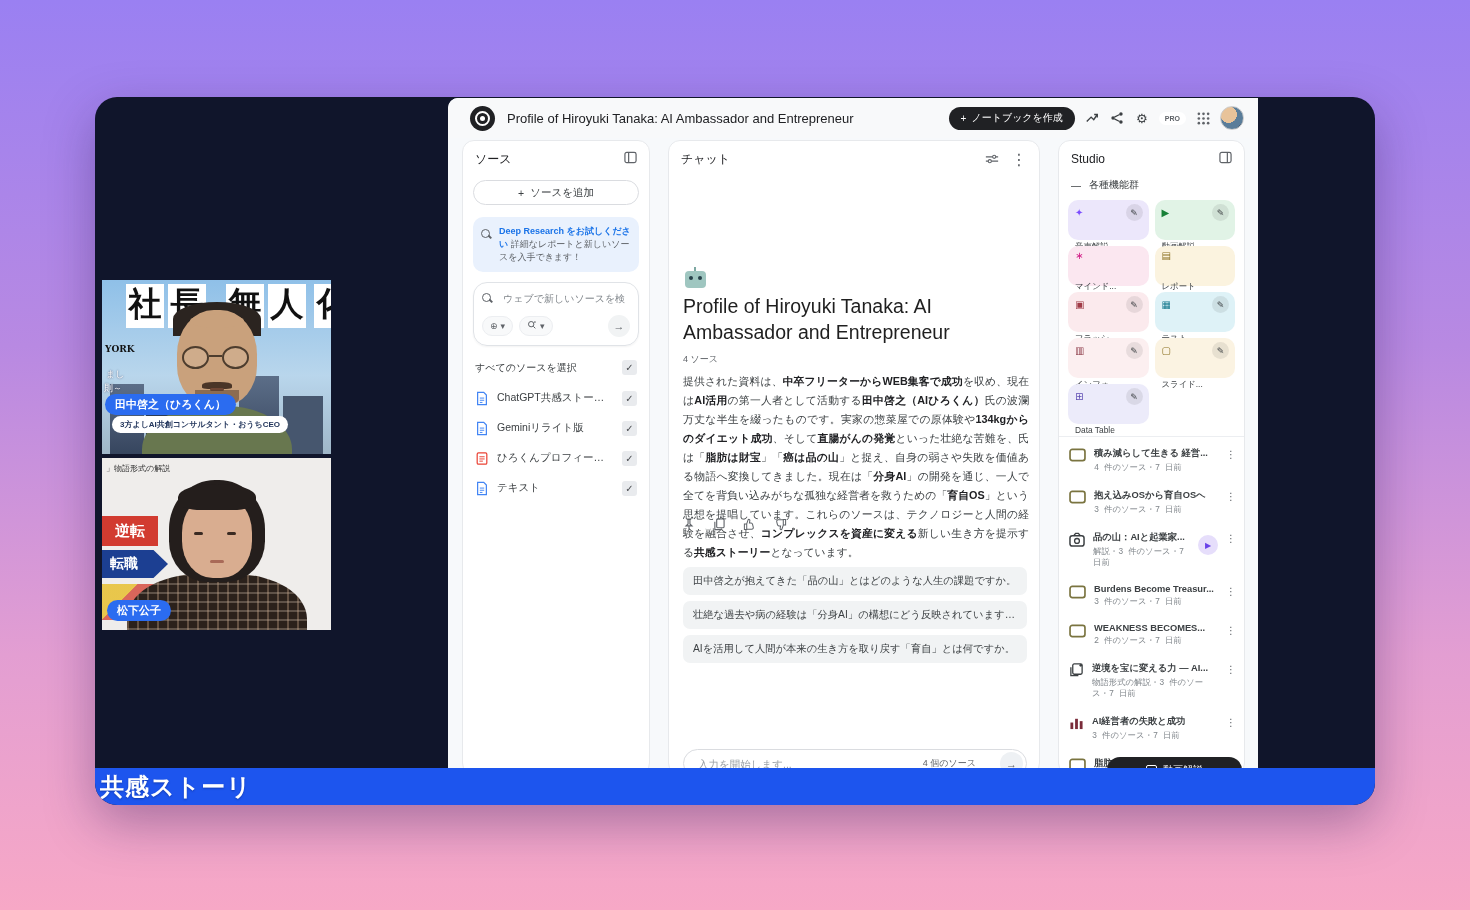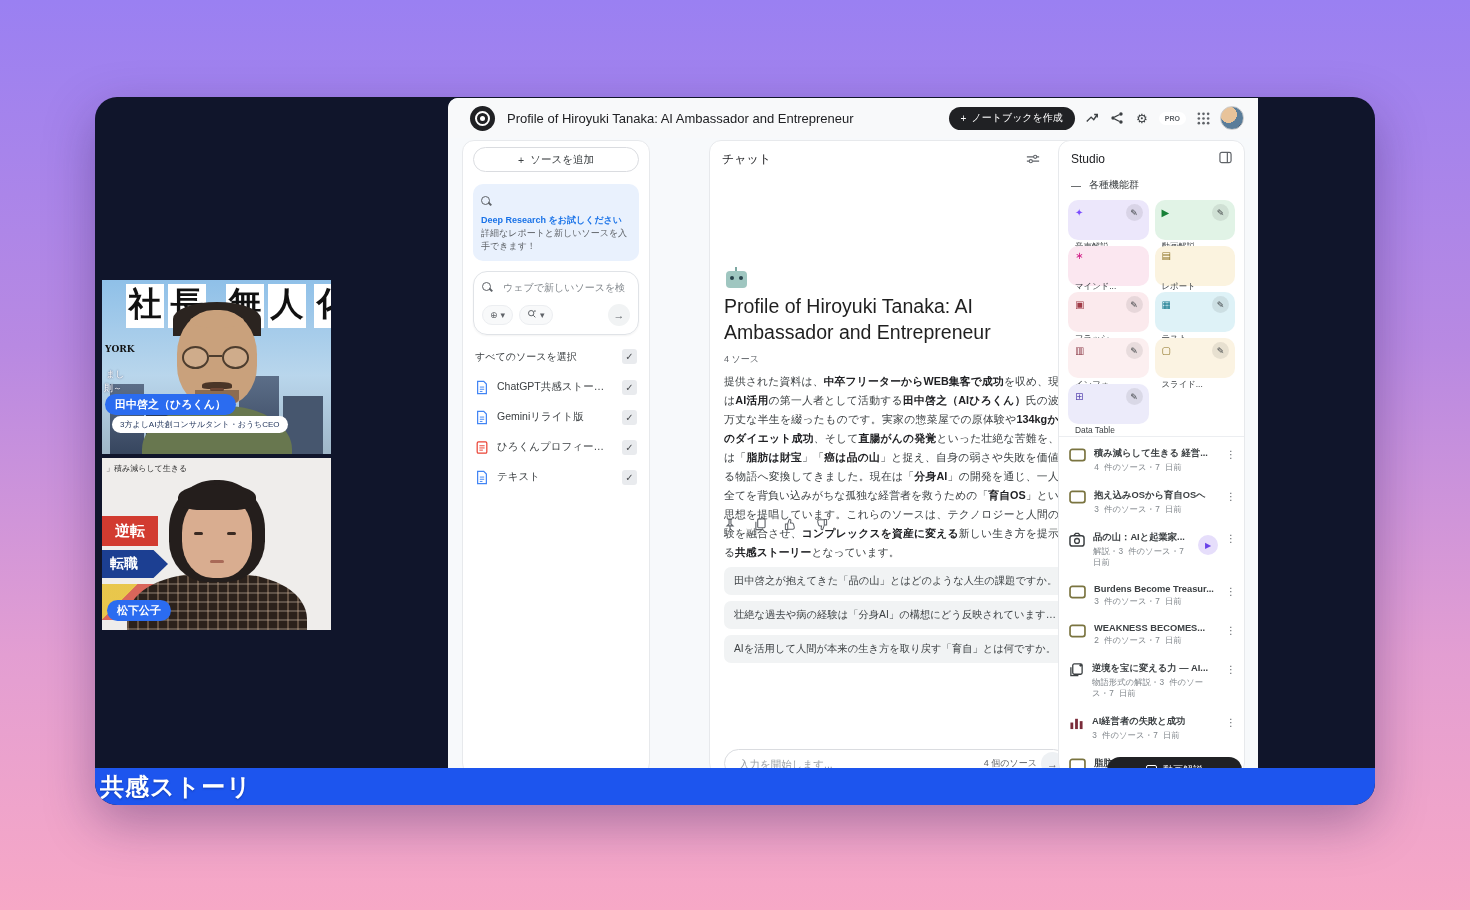--- a/index.html
+++ b/index.html
@@ -24,56 +24,56 @@
   .avatar{width:24px;height:24px;border-radius:50%;background:radial-gradient(circle at 35% 35%,#e8c39a 0 40%,#5a7d9a 41% 75%,#2e4a66 76%);border:1px solid #ccc;}
   .panel{position:absolute;top:42px;height:635px;background:#fff;border:1px solid #e7e9ec;border-radius:12px;overflow:hidden;}
   .panel-hd{display:flex;align-items:center;justify-content:space-between;padding:9px 12px 6px 12px;}
   .panel-hd .ttl{font-size:12px;color:#202124;}
   .pane-ic{color:#5f6368;}
   .ellipsis{white-space:nowrap;overflow:hidden;text-overflow:ellipsis;}
   
   .p-sources{left:14px;width:188px;}
   .add-src{margin:6px 10px 0 10px;height:25px;border:1px solid #dadce0;border-radius:14px;display:flex;
     align-items:center;justify-content:center;gap:6px;font-size:10.5px;color:#3c4043;background:#fff;}
-  .deep-card{margin:12px 10px 0 10px;background:#e9f1fd;border-radius:10px;padding:8px 8px;display:flex;gap:6px;flex-direction:column;}
+  .deep-card{margin:12px 10px 0 10px;background:#e9f1fd;border-radius:10px;padding:8px 8px;display:flex;gap:6px;}
   .mag{width:12px;height:12px;position:relative;flex:0 0 auto;margin-top:4px;}
   .mag::before{content:"";position:absolute;left:0;top:0;width:7px;height:7px;border:1.5px solid #5f6368;border-radius:50%;}
   .mag::after{content:"";position:absolute;left:7px;top:7px;width:4px;height:1.5px;background:#5f6368;transform:rotate(45deg);}
   .deep-txt{font-size:9px;line-height:13px;color:#5f6368;}
   .deep-txt .lnk{color:#1a73e8;font-weight:700;}
   .search-card{margin:10px 10px 0 10px;border:1px solid #e0e3e7;border-radius:14px;padding:9px 8px 8px 8px;box-shadow:0 1px 2px rgba(0,0,0,.05);}
   .search-row{display:flex;align-items:center;gap:7px;}
   .search-inp{border:none;outline:none;font-size:10px;color:#3c4043;width:128px;background:transparent;font-family:inherit;}
   .search-inp::placeholder{color:#80868b;}
   .filters{display:flex;align-items:center;margin-top:10px;gap:6px;}
   .f-chip{height:20px;background:#f8f9fa;border:1px solid #eceef1;border-radius:11px;display:flex;align-items:center;
     gap:3px;padding:0 7px;font-size:9px;color:#5f6368;}
   .send-circle{margin-left:auto;width:22px;height:22px;border-radius:50%;background:#f1f3f4;color:#5f6368;
     display:flex;align-items:center;justify-content:center;font-size:11px;}
   .selall{display:flex;align-items:center;justify-content:space-between;margin:14px 12px 0 12px;font-size:10px;color:#3c4043;}
   .chk{width:15px;height:15px;border-radius:3px;background:#e9ebee;color:#4a4d51;font-size:10px;display:flex;
     align-items:center;justify-content:center;flex:0 0 auto;}
   .src-row{display:flex;align-items:center;gap:8px;margin:0 12px;height:30px;}
   .src-row .src-label{flex:1;font-size:10.5px;color:#3c4043;}
   
-  .p-chat{left:220px;width:372px;margin-left:41px;}
+  .p-chat{left:220px;width:372px;}
   .chat-hd-ics{display:flex;align-items:center;gap:12px;color:#5f6368;}
   .chat-body{position:absolute;left:14px;top:0;width:344px;}
   .robot{position:absolute;top:130px;left:2px;width:21px;height:17px;background:#9fc6c0;border-radius:4px;}
   .robot::before{content:"";position:absolute;left:4px;top:5px;width:4px;height:4px;border-radius:50%;background:#27424a;box-shadow:9px 0 0 #27424a;}
   .robot::after{content:"";position:absolute;left:9px;top:-4px;width:2px;height:4px;background:#7da8a2;}
   .doc-title{position:absolute;top:152px;left:0;width:330px;font-size:19.5px;line-height:26px;color:#1f1f1f;}
   .src-count{position:absolute;top:212px;left:0;font-size:9px;color:#5f6368;}
   .summary{position:absolute;top:231px;left:0;width:346px;font-size:10.8px;line-height:19px;color:#3c4043;text-align:justify;}
   .seg-b{font-weight:700;color:#202124;}
   .act-row{position:absolute;top:376px;left:0;display:flex;align-items:center;gap:18px;color:#5f6368;}
   .chip{position:absolute;left:0;width:344px;height:28px;background:#f1f3f4;border-radius:7px;display:flex;
     align-items:center;padding:0 10px;font-size:10.3px;color:#3c4043;}
   .chat-input{position:absolute;left:14px;top:608px;width:344px;height:29px;border:1px solid #dadce0;border-radius:16px;
-    background:#fff;display:flex;align-items:center;padding:0 3px 0 12px;gap:4px;}
+    background:#fff;display:flex;align-items:center;padding:0 3px 0 12px;gap:24px;}
   .chat-input input{border:none;outline:none;flex:1;font-size:10.5px;color:#3c4043;background:transparent;font-family:inherit;}
   .chat-input input::placeholder{color:#9aa0a6;}
   .inp-src{font-size:9px;color:#5f6368;white-space:nowrap;}
   .send-btn{width:23px;height:23px;border-radius:50%;background:#eef1f4;color:#5f6368;display:flex;align-items:center;justify-content:center;font-size:11px;}
   
   .p-studio{left:610px;width:187px;}
   .sec-row{display:flex;align-items:center;gap:8px;padding:4px 12px 6px 12px;font-size:10px;color:#3c4043;}
   .tiles{display:grid;grid-template-columns:1fr 1fr;gap:6px;padding:2px 9px 0 9px;}
   .tile{height:40px;border-radius:10px;padding:5px 6px 4px 7px;position:relative;}
   .tile-top{display:flex;align-items:center;justify-content:space-between;}
@@ -109,21 +109,21 @@
   .man .hair{position:absolute;left:41px;top:-2px;width:88px;height:34px;background:#2b2420;border-radius:50% 50% 0 0;}
   .man .hairline{position:absolute;left:58px;top:10px;width:54px;height:14px;background:#c9a17c;border-radius:50%;}
   .man .glasses{position:absolute;left:50px;top:42px;width:70px;height:24px;}
   .man .glasses i{position:absolute;width:27px;height:23px;border:2px solid #4d3d2e;border-radius:50%;background:rgba(255,255,255,.12);}
   .man .glasses i.r{left:40px;}
   .man .glasses::before{content:"";position:absolute;left:27px;top:9px;width:13px;height:2px;background:#4d3d2e;}
   .man .stache{position:absolute;left:70px;top:78px;width:30px;height:7px;background:#4a3527;border-radius:40% 40% 20% 20%;}
   .man .beard{position:absolute;left:63px;top:86px;width:44px;height:16px;background:rgba(90,66,45,.55);border-radius:0 0 45% 45%;}
   .man .mouth{position:absolute;left:78px;top:84px;width:14px;height:3px;background:#6e4634;border-radius:2px;}
   .tag-blue{position:absolute;background:#2b6cf0;color:#fff;font-weight:700;border-radius:13px;padding:3px 10px;font-size:11px;white-space:nowrap;z-index:3;}
-  .tag-white{position:absolute;background:#fff;color:#23365c;border-radius:10px;padding:3px 8px;font-size:8px;font-weight:400;white-space:nowrap;z-index:3;}
+  .tag-white{position:absolute;background:#fff;color:#23365c;border-radius:10px;padding:3px 8px;font-size:8px;font-weight:700;white-space:nowrap;z-index:3;}
   .woman{position:absolute;left:50%;transform:translateX(-50%);bottom:0;width:190px;height:150px;}
   .woman .sweater{position:absolute;bottom:0;left:5px;width:180px;height:56px;background:#2b211b;border-radius:40% 40% 0 0/80% 80% 0 0;
     background-image:repeating-linear-gradient(90deg,rgba(205,170,140,.35) 0 2px,transparent 2px 10px),repeating-linear-gradient(0deg,rgba(230,210,190,.28) 0 2px,transparent 2px 9px);}
   .woman .hair{position:absolute;left:47px;top:0;width:96px;height:102px;background:#241e1c;border-radius:48% 48% 40% 40%;}
   .woman .face{position:absolute;left:60px;top:14px;width:70px;height:84px;background:#d9ad90;border-radius:46% 46% 44% 44%;}
   .woman .fringe{position:absolute;left:56px;top:4px;width:78px;height:26px;background:#241e1c;border-radius:50% 50% 30% 30%;}
   .woman .eye{position:absolute;top:52px;width:9px;height:3px;background:#3a2a22;border-radius:2px;}
   .woman .mouth{position:absolute;left:88px;top:80px;width:14px;height:3px;background:#a96a58;border-radius:2px;}
   .book-red{position:absolute;left:0;top:58px;width:56px;height:30px;background:#d23b30;color:#fff;font-weight:700;
     font-size:15px;display:flex;align-items:center;justify-content:center;font-family:"DejaVu Serif",serif;}
@@ -180,20 +180,29 @@
                   <circle cx="7" cy="12" r="1.4"></circle>
                   <circle cx="12" cy="12" r="1.4"></circle>
                 </g>
               </svg>
           </span>
           <span class="avatar"></span>
         </div>
       </div>
 
       <div class="panel p-sources">
+        <div class="panel-hd">
+          <span class="ttl">ソース</span>
+          <span class="pane-ic">
+            <svg width="13" height="13" viewBox="0 0 14 14">
+                <rect x="1" y="1.5" width="12" height="11" rx="2" fill="none" stroke="#5f6368" stroke-width="1.3"></rect>
+                <path d="M5 1.5 V12.5" stroke="#5f6368" stroke-width="1.3"></path>
+              </svg>
+          </span>
+        </div>
         <div class="add-src">
           <span>+</span>
           <span>ソースを追加</span>
         </div>
         <div class="deep-card">
           <span class="mag"></span>
           <span class="deep-txt">
             <span class="lnk">Deep Research をお試しください</span>
             <span>詳細なレポートと新しいソースを入手できます！</span>
           </span>
@@ -519,21 +528,21 @@
           </div>
         <div class="stache"></div>
         <div class="mouth"></div>
         <div class="beard"></div>
       </div>
       <div class="tag-blue" style="left:3px;top:114px;">田中啓之（ひろくん）</div>
       <div class="tag-white" style="left:10px;top:136px;">3方よしAI共創コンサルタント・おうちCEO</div>
     </div>
 
     <div class="cam cam2">
-      <div class="cam2-top">」積み減らして生きる</div>
+      <div class="cam2-top">」物語形式の解説</div>
       <div class="book-red">逆転</div>
       <div class="book-blue">転職</div>
       <div class="book-mini"></div>
       <div class="woman">
         <div class="sweater"></div>
         <div class="hair"></div>
         <div class="face"></div>
         <div class="fringe"></div>
         <div class="eye" style="left:72px;"></div>
         <div class="eye" style="left:105px;"></div>

